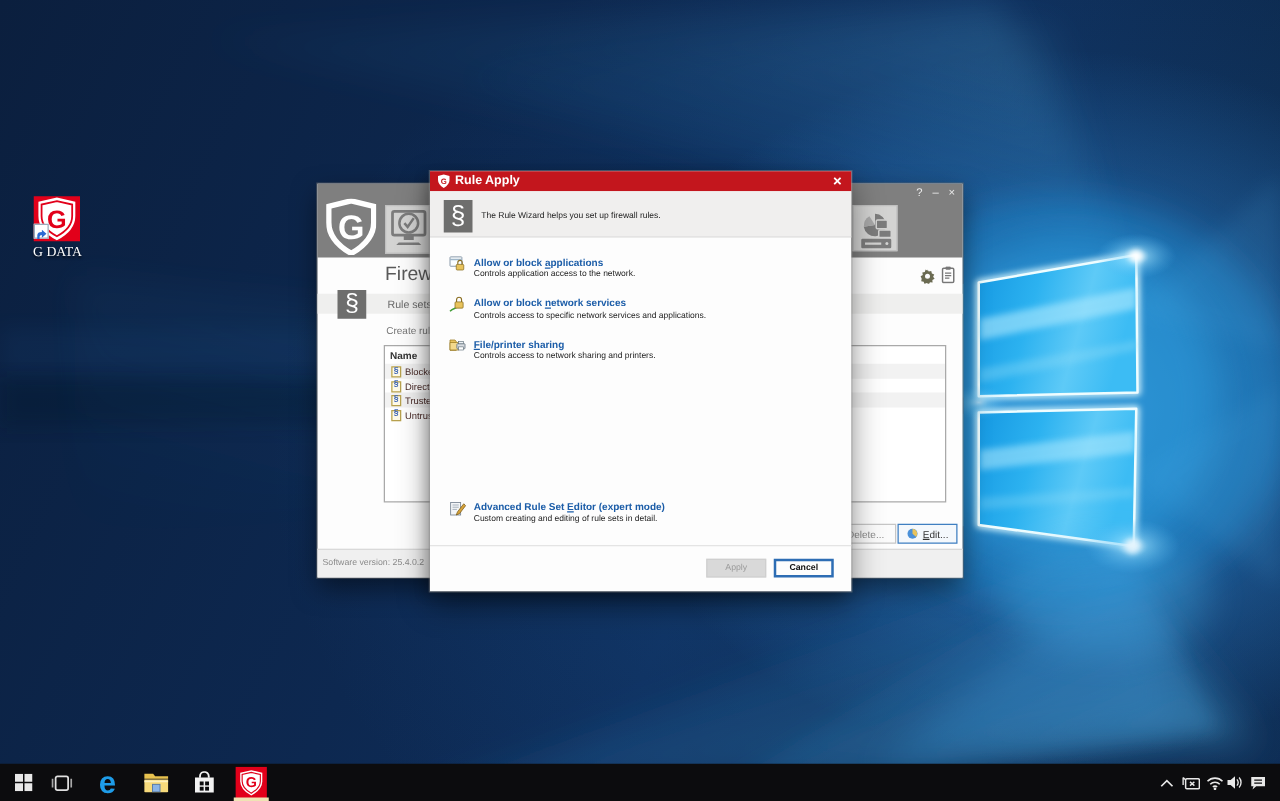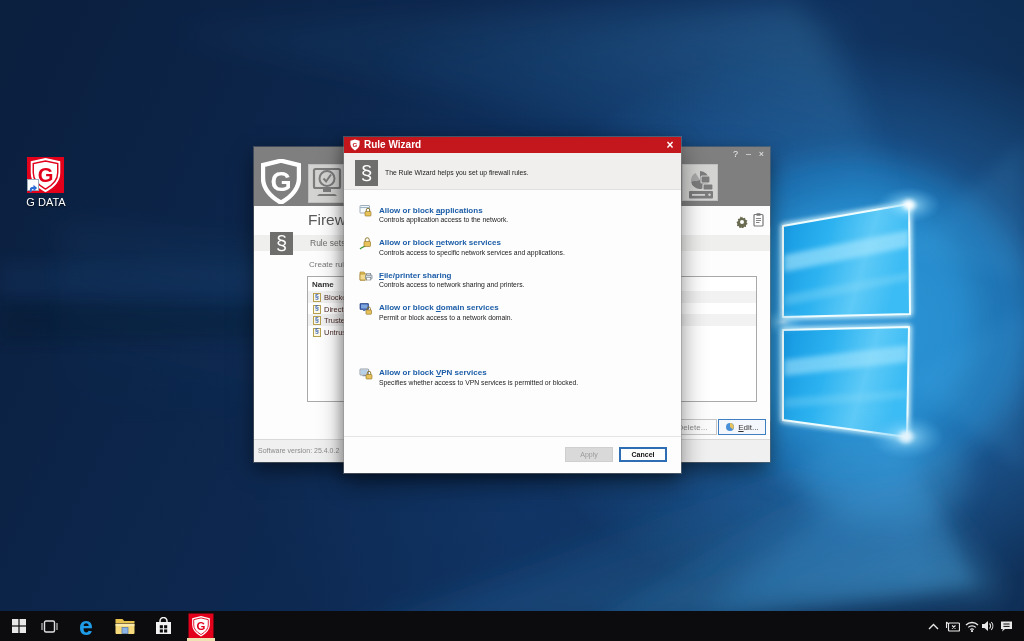--- a/index.html
+++ b/index.html
@@ -10,21 +10,21 @@
     background:
       radial-gradient(480px 380px at 848px 325px, rgba(90,190,250,.60) 0%, rgba(45,130,205,.34) 45%, rgba(20,60,120,0) 75%),
       radial-gradient(950px 680px at 880px 365px, rgba(30,100,175,.38) 0%, rgba(12,40,80,0) 70%),
       linear-gradient(115deg, #0b1f3e 0%, #0d2850 40%, #0e2d59 58%, #0c2749 80%, #0b2242 100%);
   }
   
   #taskbar{left:0;top:611px;width:1024px;height:30px;background:#0c0c0e;}
   .tbicon{position:absolute;top:0;height:30px;display:flex;align-items:center;justify-content:center;}
   
   #gicon{left:27px;top:157px;width:37px;height:36px;background:#e2001a;}
-  #gicon-label{left:12px;top:196px;width:68px;text-align:center;color:#fff;font-size:11px;text-shadow:0 1px 2px rgba(0,0,0,.8);}
+  #gicon-label{left:12px;top:196px;width:68px;text-align:center;color:#fff;font-size:11px;text-shadow:0 1px 2px rgba(0,0,0,.8);font-family:Liberation Serif, serif;}
   #gicon-arrow{left:27px;top:179px;width:12px;height:12px;background:#fff;border:1px solid #9ab;box-sizing:border-box;}
   
   #mwin{left:254px;top:147px;width:516px;height:315px;background:#fdfdfd;box-shadow:0 0 0 1px rgba(110,110,110,.55), 0 8px 20px rgba(0,0,0,.5);}
   #mstrip{left:0;top:0;width:516px;height:59px;background:#7f7f7f;}
   .mtab{position:absolute;background:#d3d3d2;border:1px solid #c0c0c0;box-sizing:border-box;}
   #mtitle{left:54px;top:64px;font-size:15.5px;color:#5a5a5a;}
   #mband{left:0;top:88px;width:516px;height:16px;background:#efefee;}
   .parbox{background:#6e6e6d;color:#fff;display:flex;align-items:center;justify-content:center;}
   #mrules-label{left:56px;top:90.5px;font-size:8.5px;color:#6a6a6a;}
   #mcreate{left:55px;top:113px;font-size:8px;color:#777;}
@@ -206,21 +206,21 @@
       <span>Software version: 25.4.0.2</span>
     </div>
 </div>
 
 <div id="dlg" class="abs">
   <div id="dlg-title" class="abs">
     <svg style="position:absolute;left:6px;top:2px;" width="10" height="12" viewBox="0 0 100 112">
       <path d="M50,2 L96,13 L96,46 Q96,82 50,110 Q4,82 4,46 L4,13 Z" fill="#fff"></path>
       <text x="50" y="78" font-family="Liberation Sans, sans-serif" font-weight="bold" font-size="62" fill="#c3161d" text-anchor="middle">G</text>
     </svg>
-    <span class="ttl">Rule Wizard</span>
+    <span class="ttl">Rule Apply</span>
       <span id="dlg-x">×</span>
   </div>
   <div id="dlg-head" class="abs">
     <div class="parbox">§</div>
     <div class="txt">The Rule Wizard helps you set up firewall rules.</div>
   </div>
   <div class="item" style="top:70px;">
       <div class="ic">
     <svg width="14" height="14" viewBox="0 0 28 28">
       <rect x="2" y="3" width="19" height="15" rx="1" fill="#fafdff" stroke="#8a9aaa" stroke-width="1.6"></rect>
@@ -252,47 +252,29 @@
       <path d="M2 10 h10 l4 0 v12 h-14 Z" fill="#f3d98c" stroke="#9a7a22" stroke-width="1.2"></path>
       <g>
             <rect x="13" y="12" width="13" height="8" rx="1" fill="#d9dde2" stroke="#5a6a75" stroke-width="1.2"></rect>
             <rect x="15.5" y="8.5" width="8" height="3.5" fill="#eef2f5" stroke="#5a6a75" stroke-width="1"></rect>
             <rect x="15.5" y="17" width="8" height="5" fill="#fff" stroke="#5a6a75" stroke-width="1"></rect>
           </g>
     </svg></div>
       <div class="t"><u>F</u>ile/printer sharing</div>
       <div class="d">Controls access to network sharing and printers.</div>
     </div>
-  <div class="item" style="top:167.5px;">
+  <div class="item" style="top:265.5px;">
       <div class="ic">
     <svg width="14" height="14" viewBox="0 0 28 28">
-      <rect x="2" y="3" width="17" height="12" rx="1" fill="#3a5fae" stroke="#24407e" stroke-width="1.4"></rect>
-      <rect x="4" y="5" width="13" height="8" fill="#7ea7e0"></rect>
-      <rect x="8" y="15" width="5" height="3" fill="#5a78b5"></rect>
-      <g>
-            <rect x="14" y="16" width="11" height="8.5" rx="1.5" fill="#e8c35c" stroke="#8a6d1f" stroke-width="1.2"></rect>
-            <path d="M16.5 16 v-2.8 a3.2,3.2 0 0 1 6.4,0 v2.8" fill="none" stroke="#8a6d1f" stroke-width="1.6"></path>
-          </g>
-    </svg></div>
-      <div class="t">Allow or block <u>d</u>omain services</div>
-      <div class="d">Permit or block access to a network domain.</div>
-    </div>
-  <div class="item" style="top:232.5px;">
-      <div class="ic">
-    <svg width="14" height="14" viewBox="0 0 28 28">
-      <rect x="2" y="4" width="17" height="12" rx="1" fill="#e8eef5" stroke="#6a7a88" stroke-width="1.4"></rect>
-      <rect x="4" y="6" width="13" height="8" fill="#b8cfe8"></rect>
-      <rect x="7" y="16" width="7" height="2.5" fill="#8a98a8"></rect>
-      <g>
-            <rect x="14" y="15" width="12" height="9" rx="1.5" fill="#e8c35c" stroke="#8a6d1f" stroke-width="1.2"></rect>
-            <path d="M16.5 15 v-3 a3.5,3.5 0 0 1 7,0 v3" fill="none" stroke="#8a6d1f" stroke-width="1.8"></path>
-          </g>
-    </svg></div>
-      <div class="t">Allow or block <u>V</u>PN services</div>
-      <div class="d">Specifies whether access to VPN services is permitted or blocked.</div>
+      <rect x="3" y="4" width="16" height="20" fill="#f4f6f8" stroke="#7a8694" stroke-width="1.4"></rect>
+      <path d="M6 8 h10 M6 11.5 h10 M6 15 h7" stroke="#9aa6b2" stroke-width="1.4"></path>
+      <path d="M24 6 L14 19 l-2 5 5-2 L27 9 Z" fill="#d8a43c" stroke="#7a5a14" stroke-width="1.2"></path>
+    </svg></div>
+      <div class="t">Advanced Rule Set <u>E</u>ditor (expert mode)</div>
+      <div class="d">Custom creating and editing of rule sets in detail.</div>
     </div>
   <div id="dlg-sep" class="abs"></div>
   <div class="dbtn" id="btn-apply">Apply</div>
   <div class="dbtn" id="btn-cancel">Cancel</div>
 </div>
 
 <div id="taskbar" class="abs">
   <div class="tbicon" style="left:6px;width:26px;">
     <svg width="14" height="14" viewBox="0 0 14 14">
         <rect x="0" y="0" width="6.4" height="6.4" fill="#e8e8e8"></rect>

